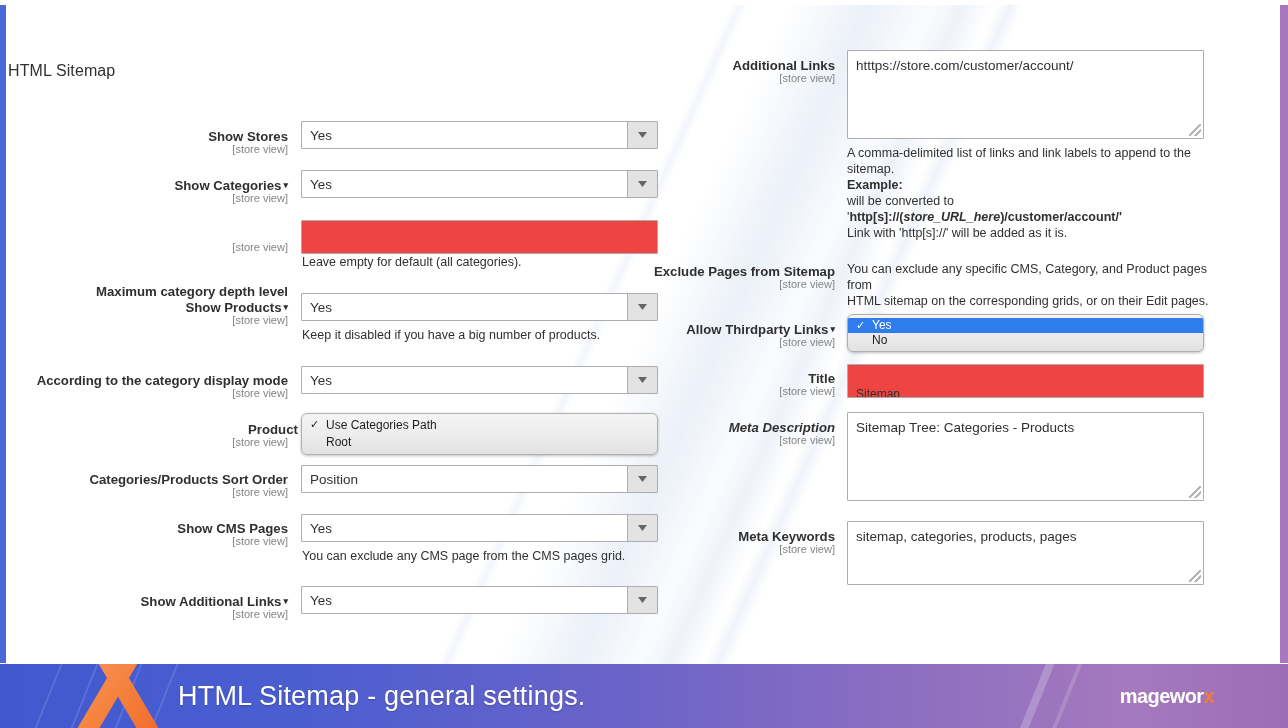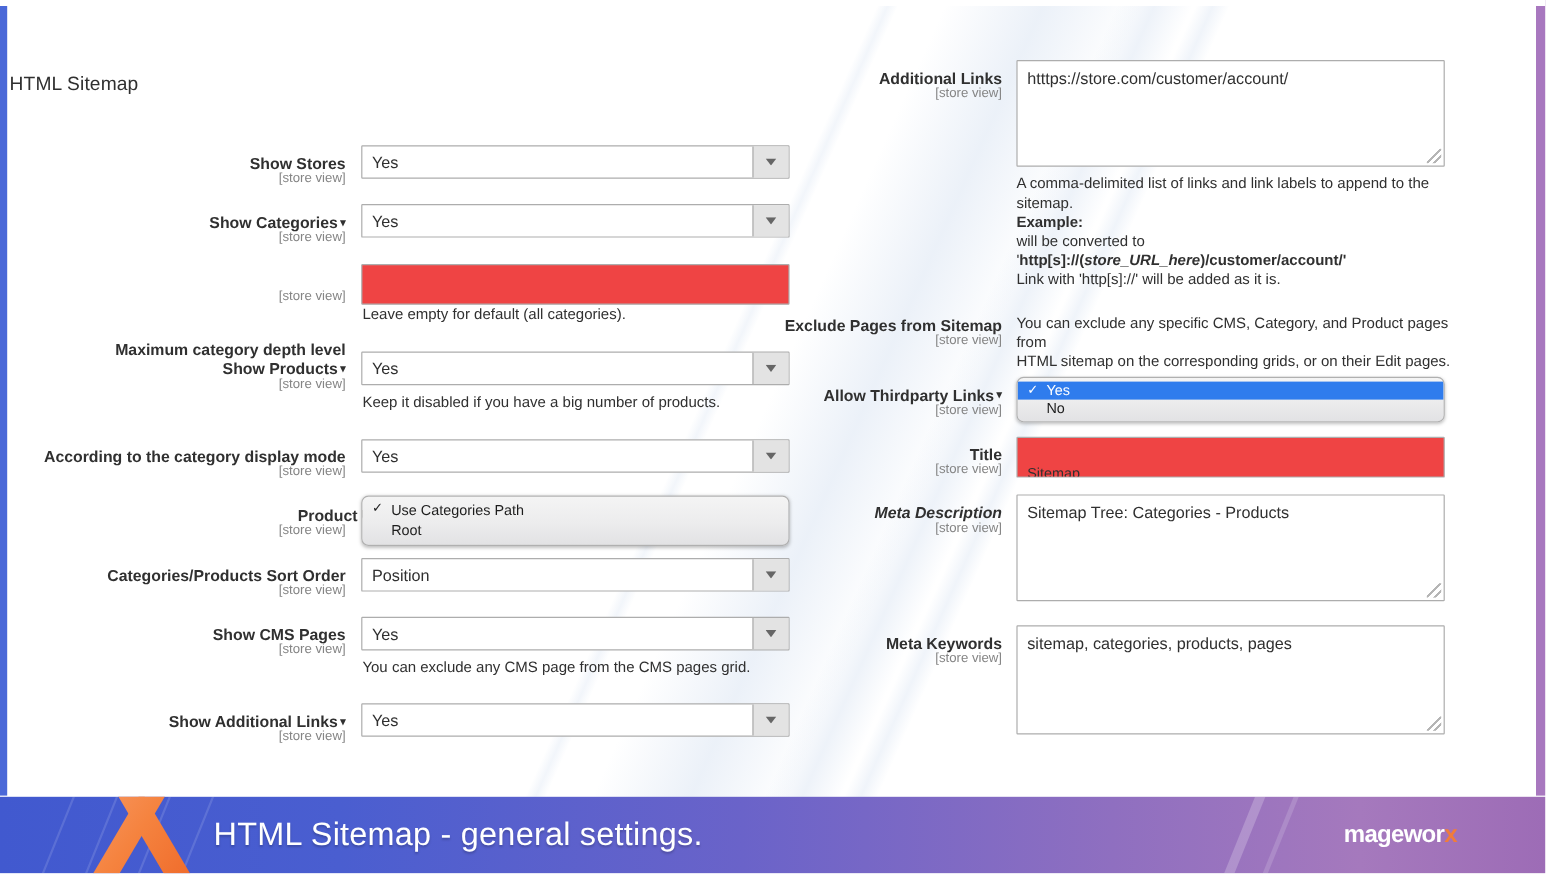--- a/index.html
+++ b/index.html
@@ -343,21 +343,21 @@
     <div class="scope" style="left:545px; top:434px; width:290px;">[store view]</div>
     <div class="tarea" style="left:847px; top:412px; width:357px; height:89px;">
       <span>Sitemap Tree: Categories - Products</span>
       <span class="grip"></span>
     </div>
   </div>
 
   <div class="field">
     <div class="flabel" style="left:545px; top:529px; width:290px;">Meta Keywords</div>
     <div class="scope" style="left:545px; top:543px; width:290px;">[store view]</div>
-    <div class="tarea" style="left:847px; top:521px; width:357px; height:91px;">
+    <div class="tarea" style="left:847px; top:521px; width:357px; height:64px;">
       <span>sitemap, categories, products, pages</span>
       <span class="grip"></span>
     </div>
   </div>
 
   <div class="banner">
     <div class="cv" style="left:48px;  top:-8px;  transform:skewX(-22deg);"></div>
     <div class="cv" style="left:84px;  top:-8px;  transform:skewX(-22deg);"></div>
     <div class="cv" style="left:128px; top:-8px;  transform:skewX(-22deg);"></div>
     <div class="cv" style="left:164px; top:-8px;  transform:skewX(-22deg);"></div>

